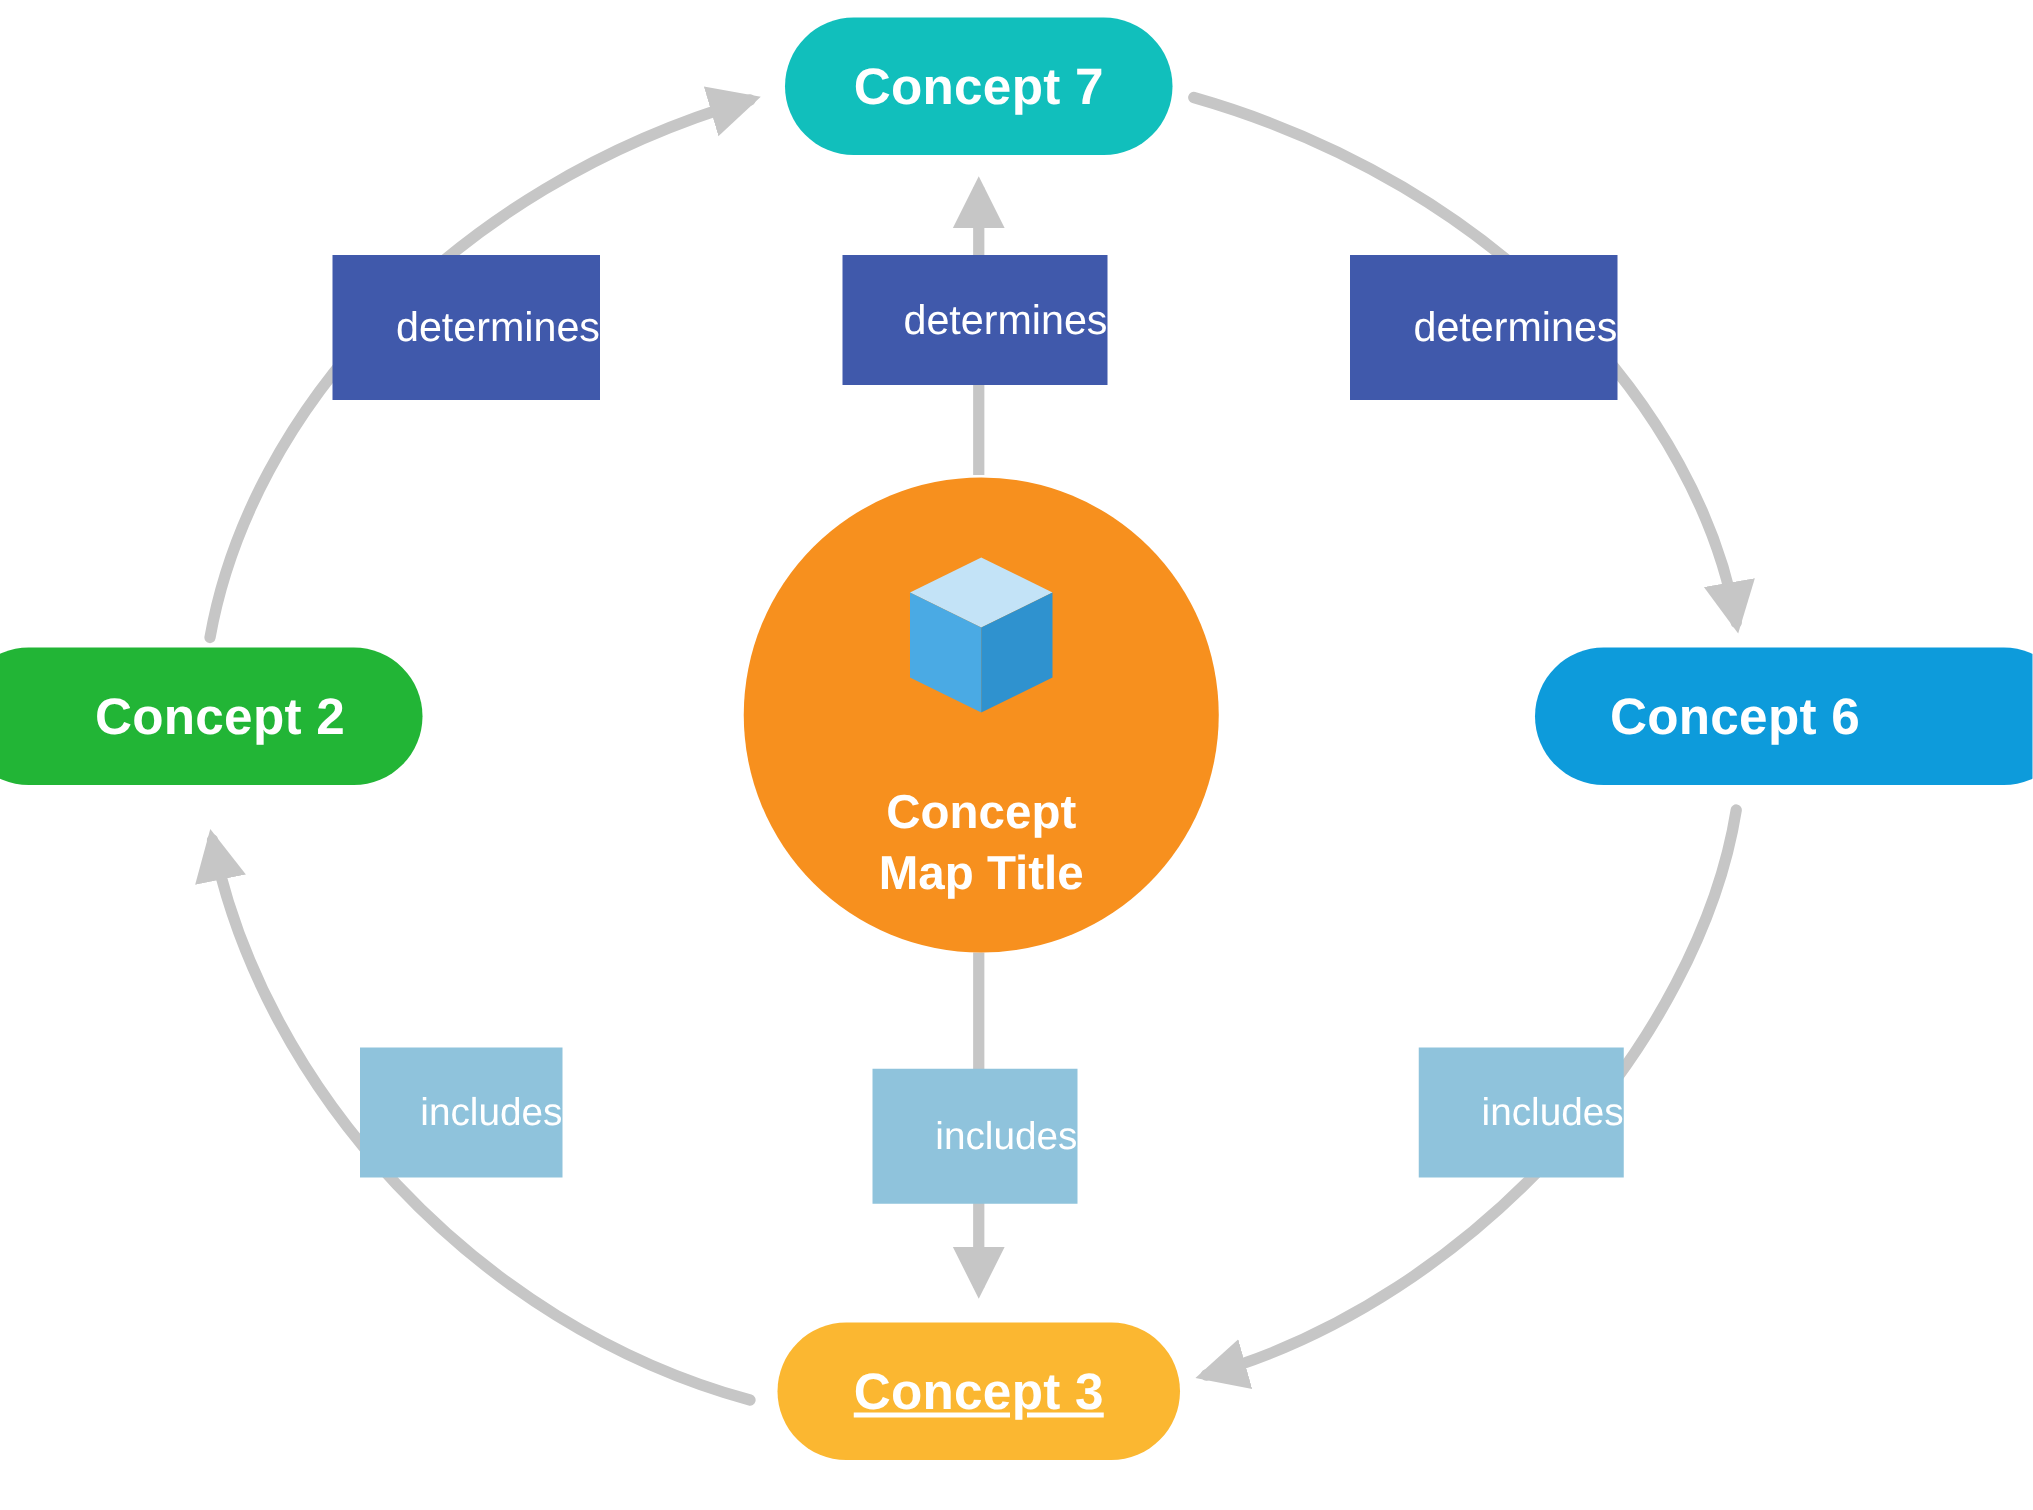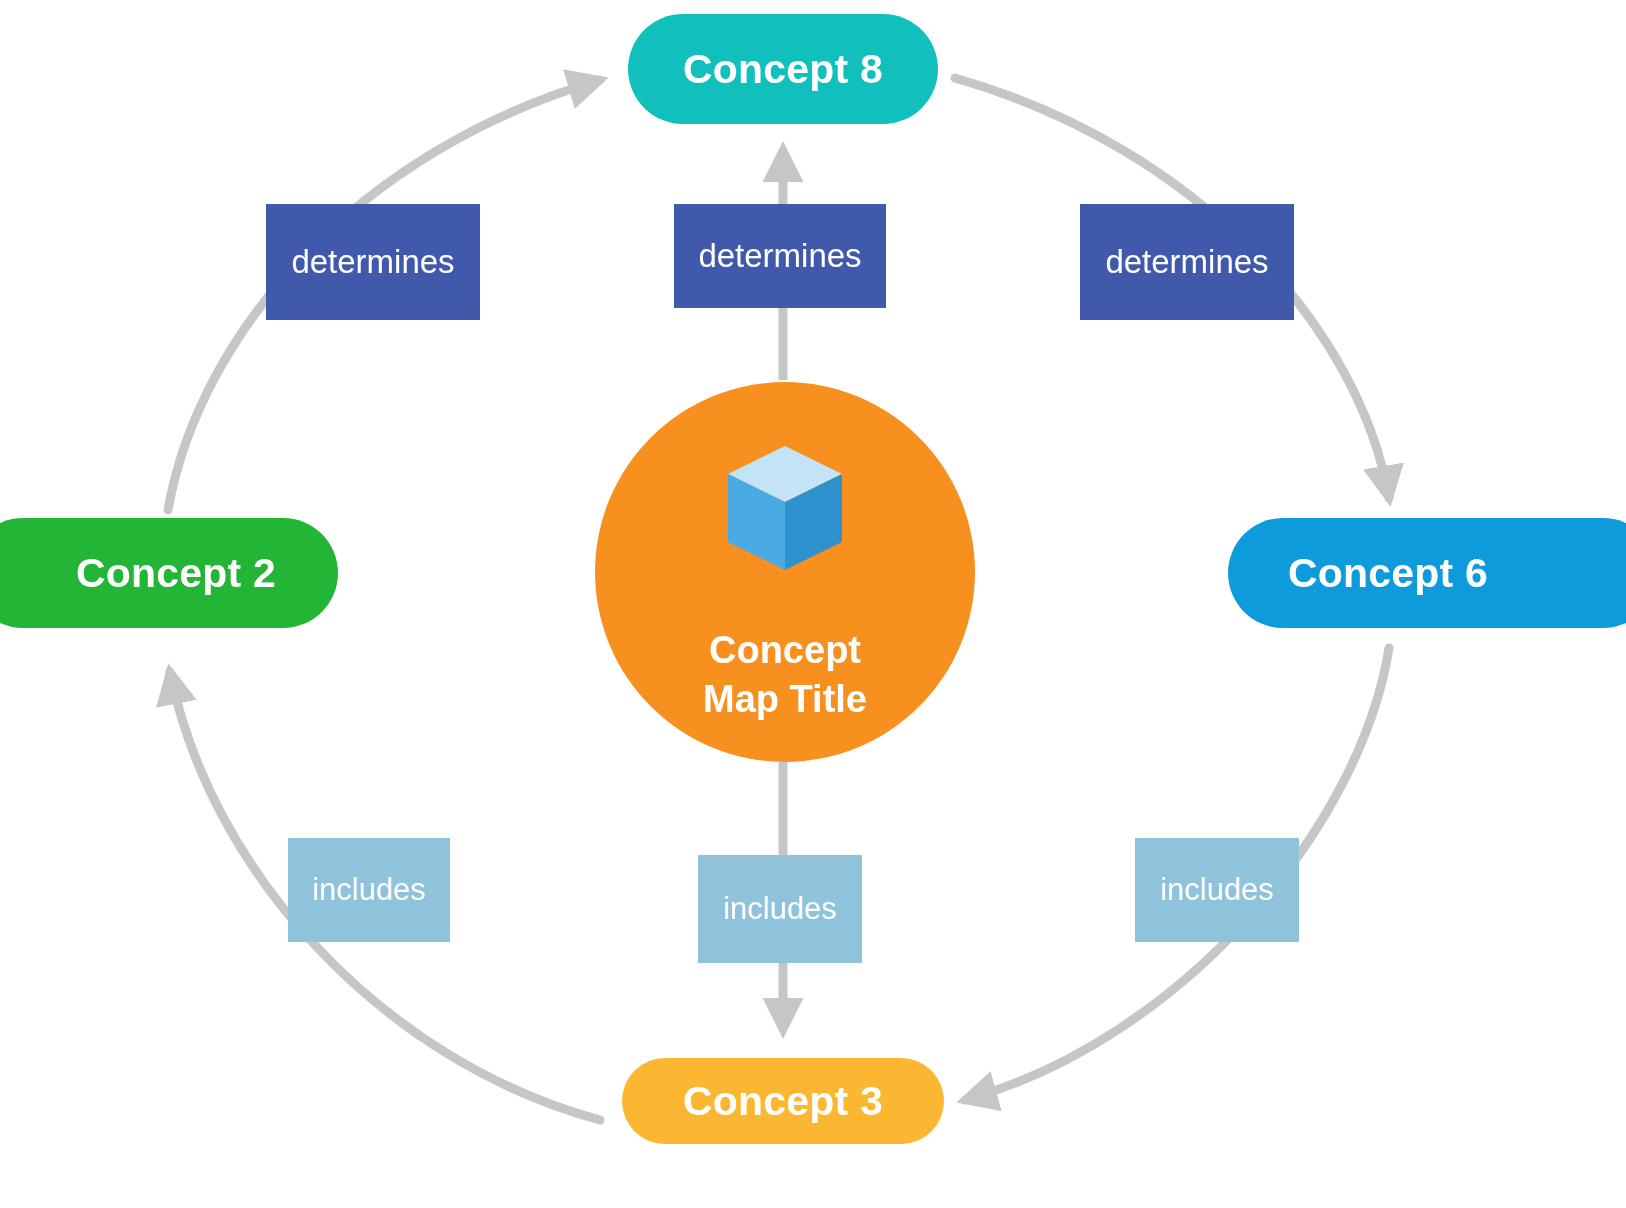--- a/index.html
+++ b/index.html
@@ -63,23 +63,24 @@
     border-radius: 55px;
     background: #0d9bdb;
     justify-content: flex-start;
     padding-left: 60px;
   }
 
   #node-concept3 {
     left: 622px;
     top: 1058px;
     width: 322px;
-    height: 86px;
+    height: 110px;
     border-radius: 55px;
     background: #fbb731;
+    text-decoration: underline;
   }
 
   #node-concept4 {
     left: -32px;
     top: 518px;
     width: 370px;
     height: 110px;
     border-radius: 55px;
     background: #22b536;
     justify-content: flex-end;
@@ -119,21 +120,21 @@
     text-align: center;
     white-space: pre-line;
   }
 
   
   .label-box {
     position: absolute;
     box-sizing: border-box;
     display: flex;
     align-items: center;
-    justify-content: center;
+    justify-content: flex-end;
     color: #ffffff;
     white-space: nowrap;
   }
 
   .label-determines {
     background: #4059ab;
     font-size: 33px;
   }
 
   .label-includes {
@@ -205,21 +206,21 @@
 
       <path d="M4 30 L61 58 L61 126 L4 98 Z" fill="#4aaae4"></path>
 
       <path d="M118 30 L118 98 L61 126 L61 58 Z" fill="#2f92cf"></path>
     </svg>
     <div id="center-title">Concept
 Map Title</div>
   </div>
 
   <div class="node" id="node-concept1">
-    <span>Concept 8</span>
+    <span>Concept 7</span>
   </div>
 
   <div class="node" id="node-concept2">
     <span>Concept 6</span>
   </div>
 
   <div class="node" id="node-concept3">
     <span>Concept 3</span>
   </div>
 

